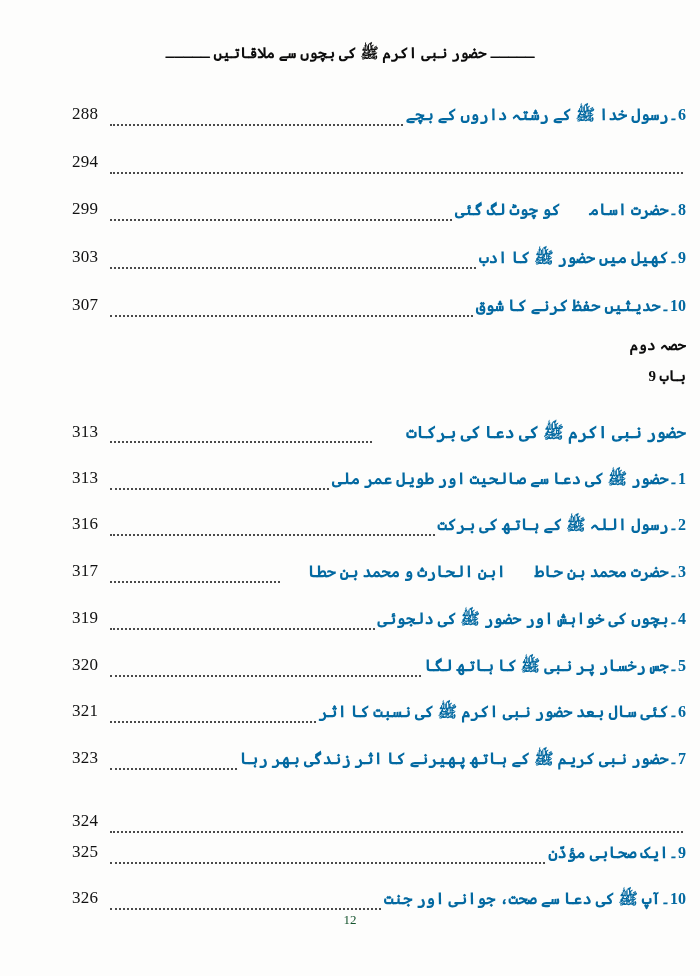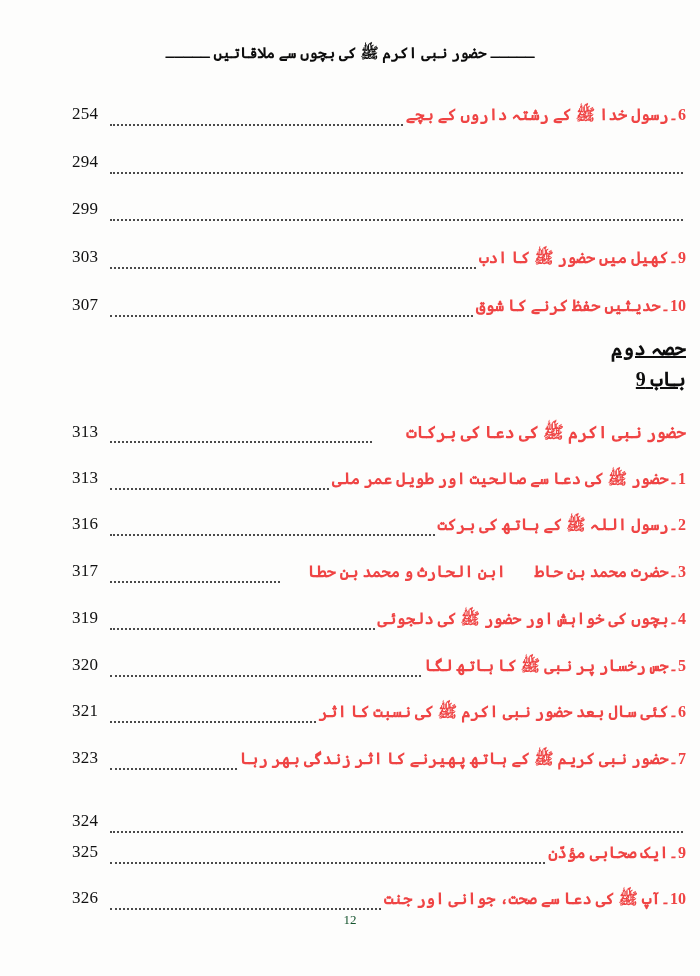--- a/index.html
+++ b/index.html
@@ -76,46 +76,45 @@
     height: 1px;
     opacity: .85;
   }
   .entry-text {
     flex: 0 0 auto;
     direction: rtl;
     text-align: right;
     font-size: 16px;
     font-weight: 600;
     white-space: nowrap;
-    color: #ef4444;
+    color: #0369a1;
     transform: translateY(1px);
   }
   .entry-text .idx {
     font-family: "Liberation Serif", "DejaVu Serif", serif;
     font-weight: 600;
   }
 
   
   .toc-row.chapter .entry-text {
     font-size: 17px;
     font-weight: 700;
     margin-left: 32px;
   }
 
   
   .heading {
     position: absolute;
     right: 14px;
     direction: rtl;
     text-align: center;
-    font-size: 20px;
+    font-size: 15px;
     font-weight: 700;
     color: #0d0d0d;
     white-space: nowrap;
-    text-decoration: underline;
   }
 
   
   .folio {
     position: absolute;
     bottom: 48px;
     left: 0;
     right: 0;
     text-align: center;
     font-size: 13px;
@@ -126,33 +125,34 @@
 </head>
 <body>
 
 <div class="page">
 
   <div class="running-header">
     <span class="dash">ـــــ</span><span class="hdr-text">حضور نبی اکرم ﷺ کی بچوں سے ملاقاتیں</span><span class="dash">ـــــ</span>
   </div>
 
   <div class="toc-row" style="top:104px">
-    <span class="pg-num">254</span>
+    <span class="pg-num">288</span>
     <span class="leader"></span>
     <span class="entry-text"><span class="idx">6۔</span><span>رسول خدا ﷺ کے رشتہ داروں کے بچے</span></span>
   </div>
 
   <div class="toc-row" style="top:152px">
     <span class="pg-num">294</span>
     <span class="leader"></span>
   </div>
 
   <div class="toc-row" style="top:199px">
     <span class="pg-num">299</span>
     <span class="leader"></span>
+    <span class="entry-text"><span class="idx">8۔</span><span>حضرت اسامہؓ کو چوٹ لگ گئی</span></span>
   </div>
 
   <div class="toc-row" style="top:247px">
     <span class="pg-num">303</span>
     <span class="leader"></span>
     <span class="entry-text"><span class="idx">9۔</span><span>کھیل میں حضور ﷺ کا ادب</span></span>
   </div>
 
   <div class="toc-row" style="top:295px">
     <span class="pg-num">307</span>

